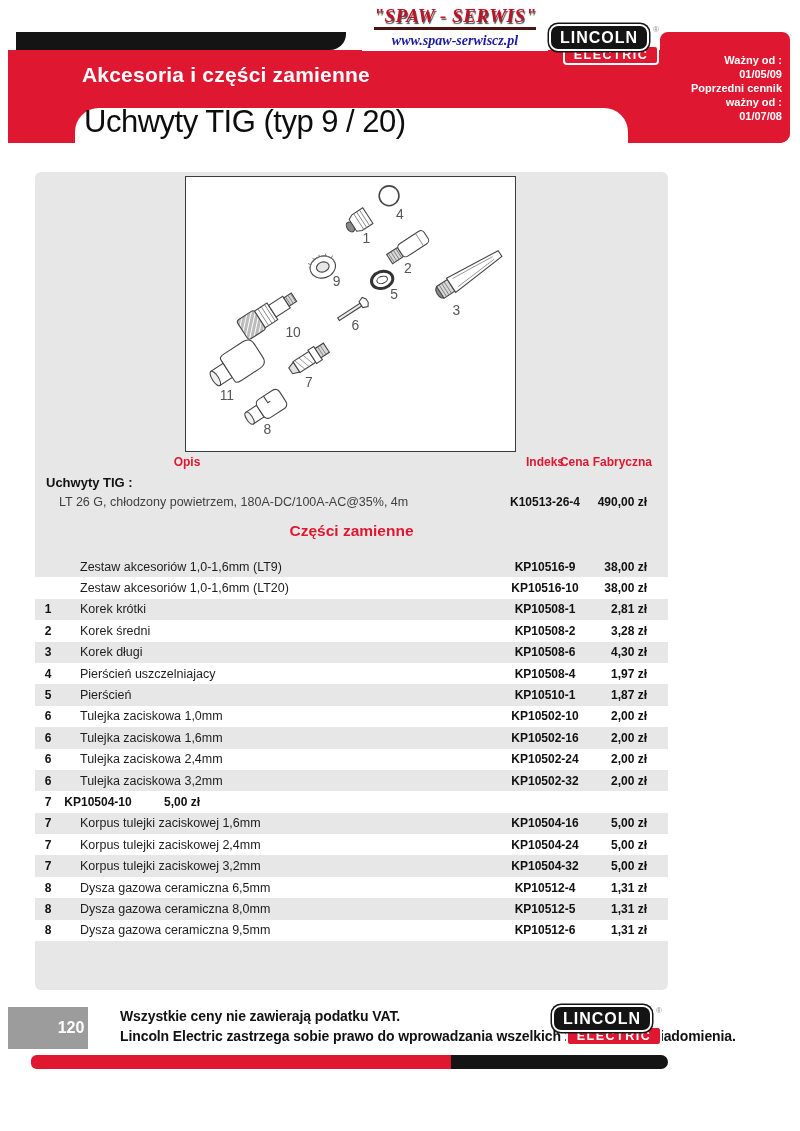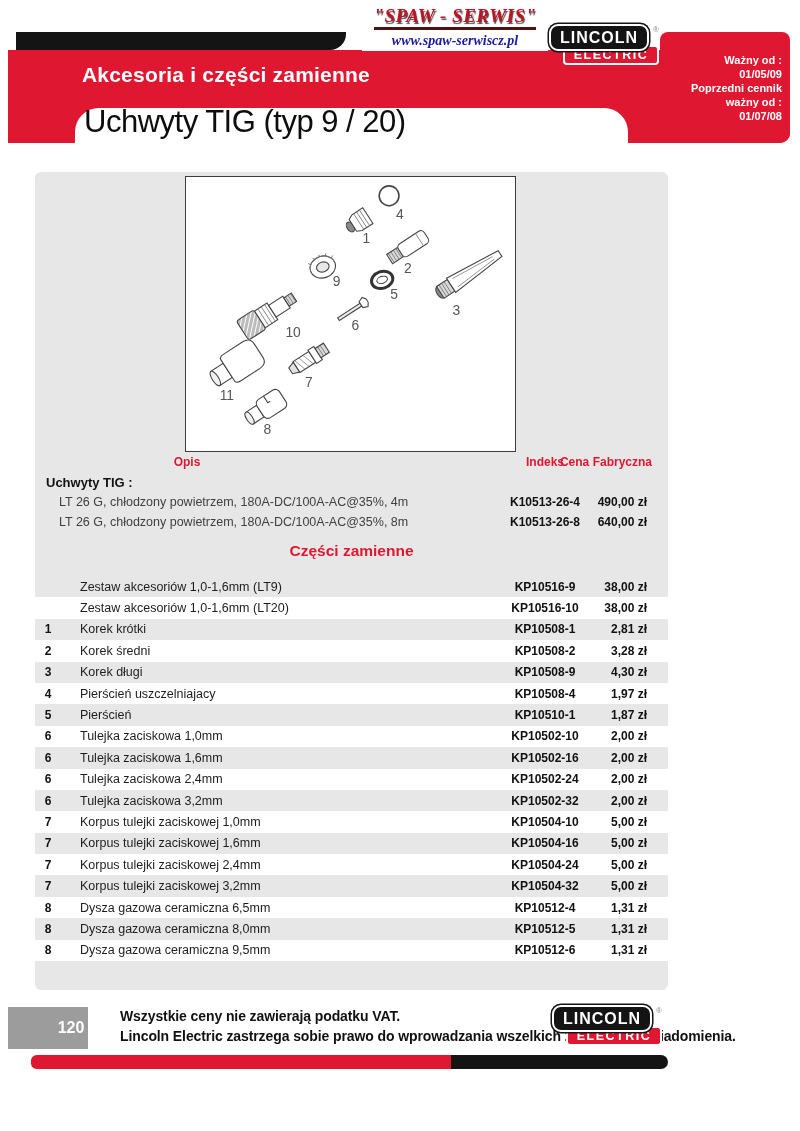--- a/index.html
+++ b/index.html
@@ -202,25 +202,20 @@
       <span class="h-cena">Cena Fabryczna</span>
     </div>
 
     <div class="group-title">Uchwyty TIG :</div>
     <div id="uchwyty-rows">
         <div class="urow">
     <span class="u-desc">LT 26 G, chłodzony powietrzem, 180A-DC/100A-AC@35%, 4m</span>
     <span class="c-idx">K10513-26-4</span>
     <span class="c-price">490,00 zł</span>
   </div>
-        <div class="urow">
-    <span class="u-desc">LT 26 G, chłodzony powietrzem, 180A-DC/100A-AC@35%, 8m</span>
-    <span class="c-idx">K10513-26-8</span>
-    <span class="c-price">640,00 zł</span>
-  </div>
       </div>
 
     <div class="czesci-title">Części zamienne</div>
     <div id="spare-rows">
         <div class="trow">
     <span class="c-num"></span>
     <span class="c-desc">Zestaw akcesoriów 1,0-1,6mm (LT9)</span>
     <span class="c-idx">KP10516-9</span>
     <span class="c-price">38,00 zł</span>
   </div>
@@ -238,21 +233,21 @@
   </div>
         <div class="trow lite">
     <span class="c-num">2</span>
     <span class="c-desc">Korek średni</span>
     <span class="c-idx">KP10508-2</span>
     <span class="c-price">3,28 zł</span>
   </div>
         <div class="trow">
     <span class="c-num">3</span>
     <span class="c-desc">Korek długi</span>
-    <span class="c-idx">KP10508-9</span>
+    <span class="c-idx">KP10508-6</span>
     <span class="c-price">4,30 zł</span>
   </div>
         <div class="trow lite">
     <span class="c-num">4</span>
     <span class="c-desc">Pierścień uszczelniajacy</span>
     <span class="c-idx">KP10508-4</span>
     <span class="c-price">1,97 zł</span>
   </div>
         <div class="trow">
     <span class="c-num">5</span>
@@ -279,21 +274,20 @@
     <span class="c-price">2,00 zł</span>
   </div>
         <div class="trow">
     <span class="c-num">6</span>
     <span class="c-desc">Tulejka zaciskowa 3,2mm</span>
     <span class="c-idx">KP10502-32</span>
     <span class="c-price">2,00 zł</span>
   </div>
         <div class="trow lite">
     <span class="c-num">7</span>
-    <span class="c-desc">Korpus tulejki zaciskowej 1,0mm</span>
     <span class="c-idx">KP10504-10</span>
     <span class="c-price">5,00 zł</span>
   </div>
         <div class="trow">
     <span class="c-num">7</span>
     <span class="c-desc">Korpus tulejki zaciskowej 1,6mm</span>
     <span class="c-idx">KP10504-16</span>
     <span class="c-price">5,00 zł</span>
   </div>
         <div class="trow lite">

